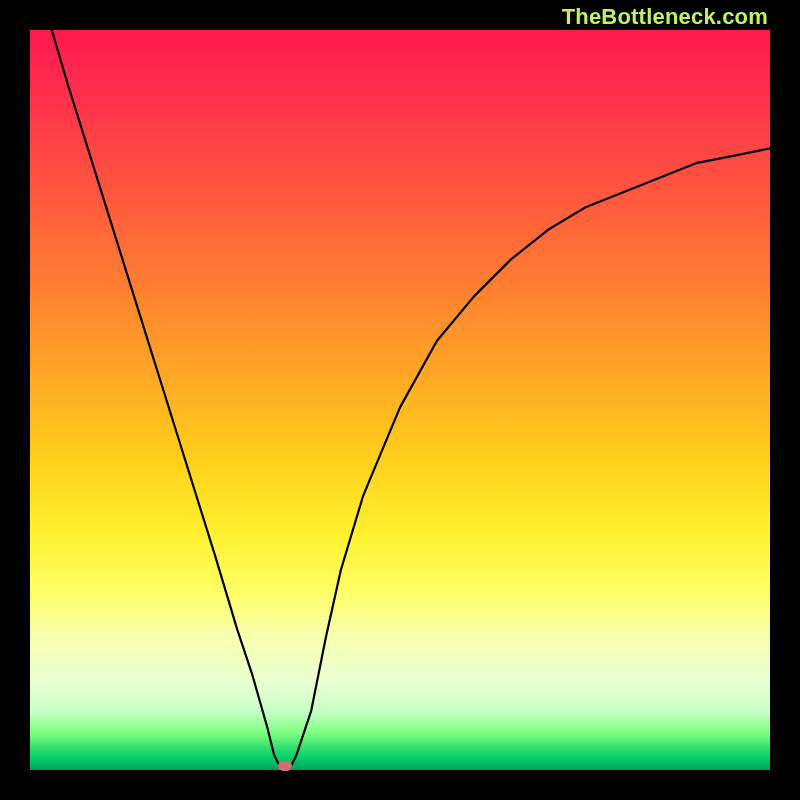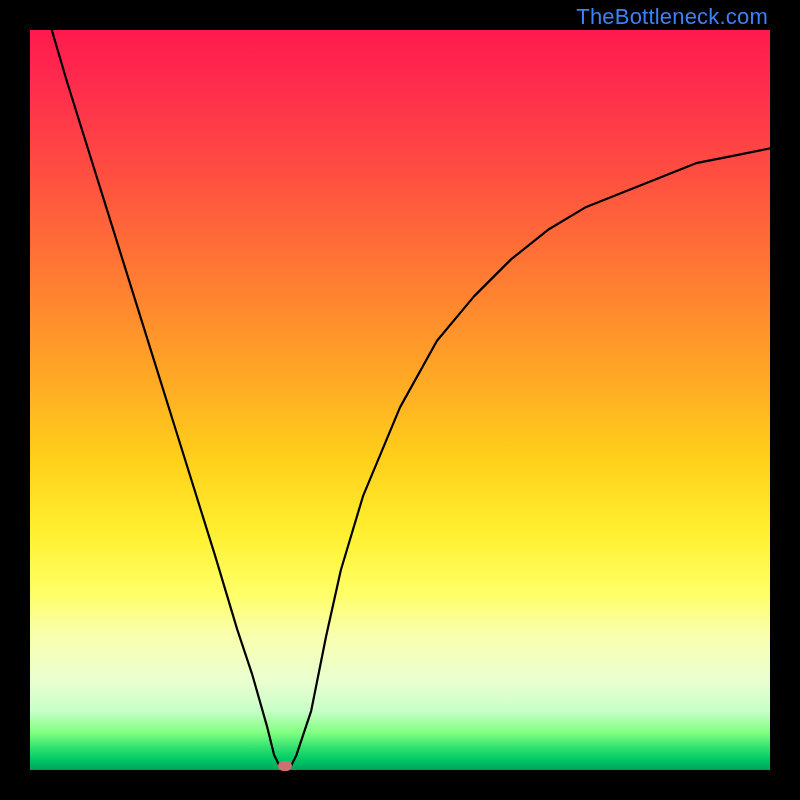--- a/index.html
+++ b/index.html
@@ -33,23 +33,23 @@
       #30e070 97%,
       #00cc66 98.5%,
       #00b060 99.5%,
       #00a055 100%
     );
   }
   .watermark {
     position: absolute;
     top: 4px;
     right: 32px;
-    color: #3b82f6;
+    color: #bef264;
     font-size: 22px;
-    font-weight: 400;
+    font-weight: 700;
     letter-spacing: 0.2px;
   }
   .curve-svg {
     position: absolute;
     left: 30px;
     top: 30px;
     width: 740px;
     height: 740px;
     pointer-events: none;
   }

